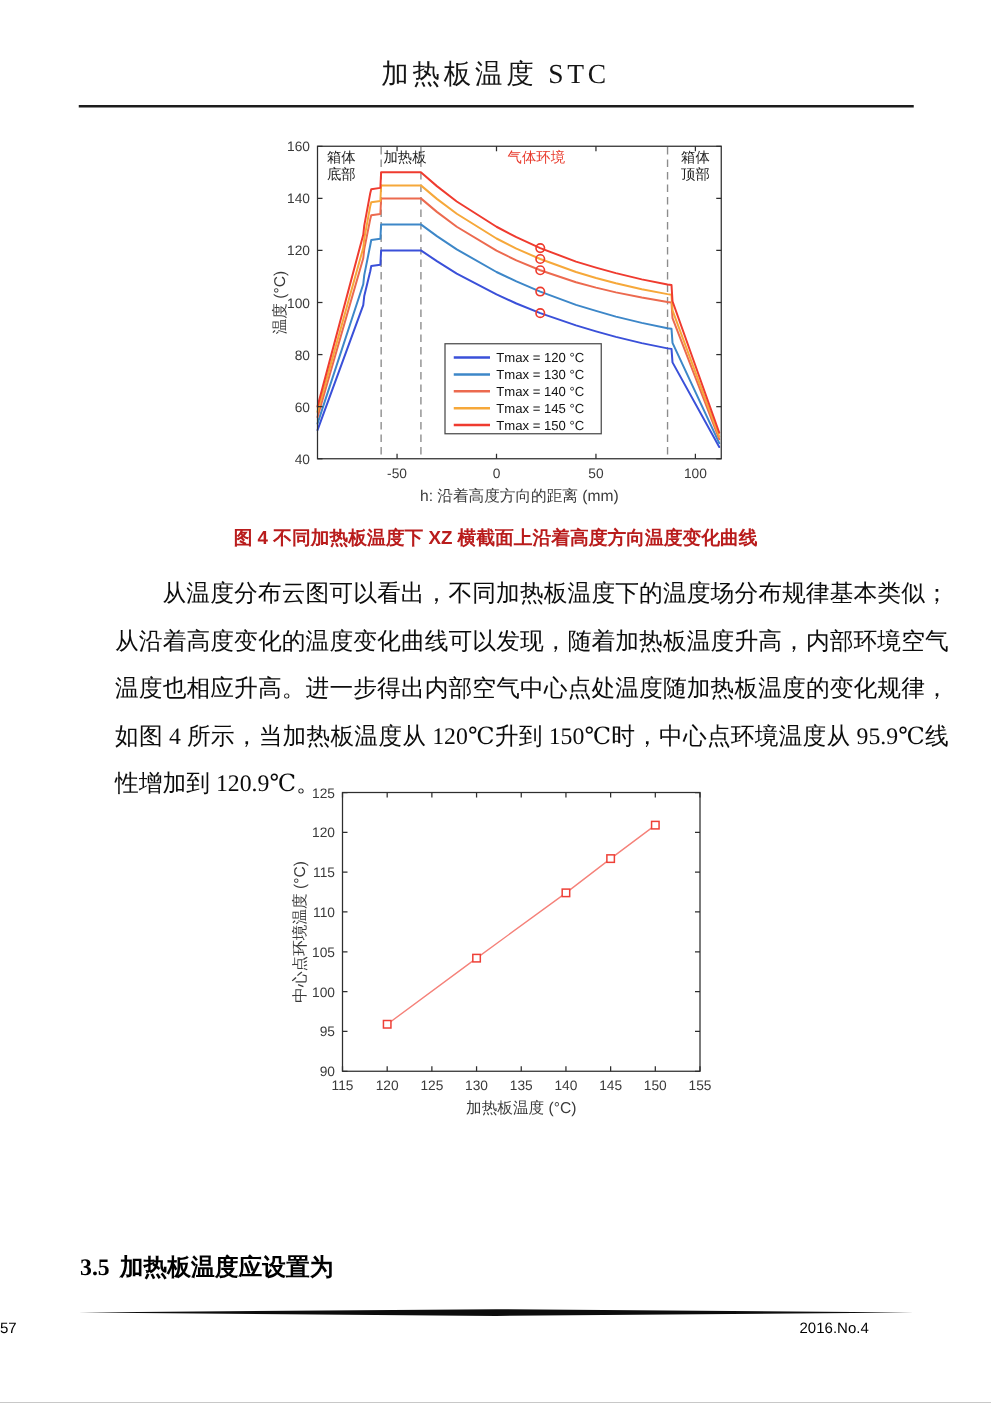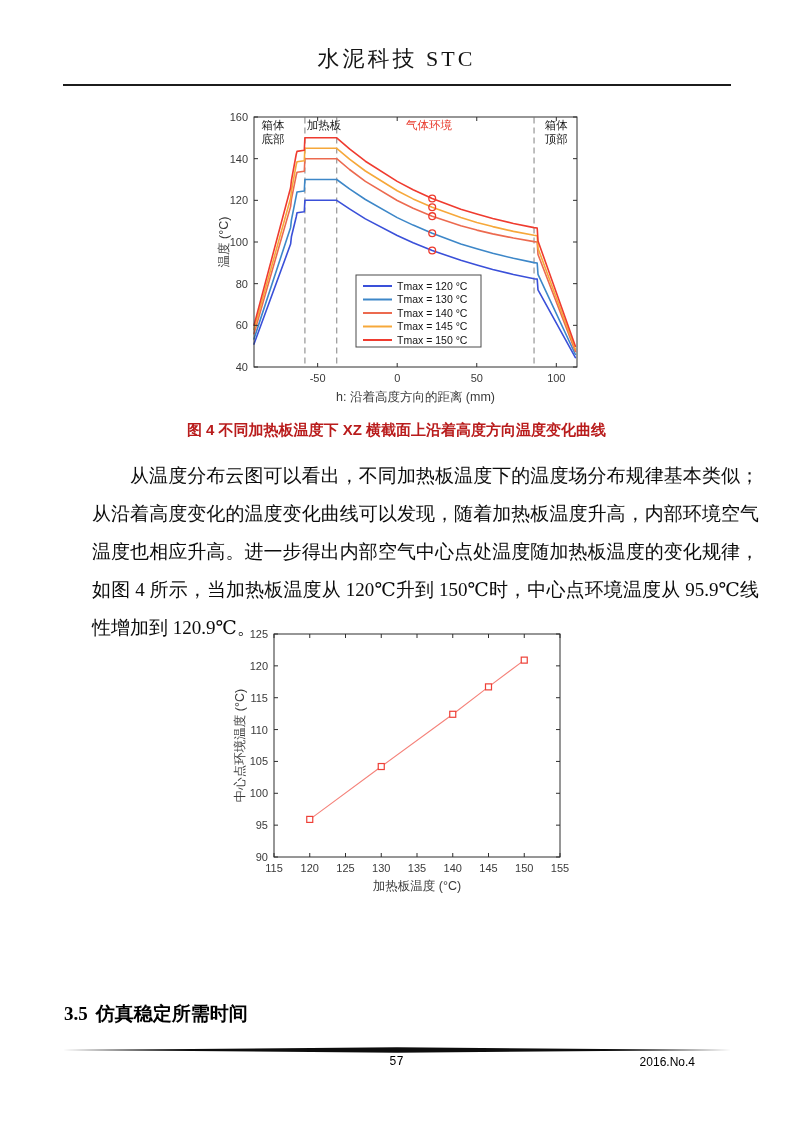--- a/index.html
+++ b/index.html
@@ -25,35 +25,35 @@
     font-size:19px;line-height:38px;text-align:justify;text-indent:2em;
     color:#0c0c0c;font-family:"Liberation Serif","DejaVu Serif",serif;
   }
   .section-heading{
     position:absolute;left:64px;top:1001px;margin:0;font-size:19px;color:#000;
   }
   .section-heading .sec-num{font-family:"Liberation Serif","DejaVu Serif",serif;font-weight:bold;}
   .section-heading .sec-title{font-family:"Liberation Sans","DejaVu Sans",sans-serif;font-weight:bold;margin-left:8px;}
   .footer-rule{position:absolute;left:63px;top:1047px;}
   .footer-page{
-    position:absolute;left:0;top:1055px;width:793px;text-align:center;
-    font-family:Liberation Mono, monospace;font-size:12px;color:#000;
+    position:absolute;left:0;top:1055px;width:793px;
+    font-family:Liberation Sans, sans-serif;font-size:12px;color:#000;
   }
   .footer-issue{
     position:absolute;right:98px;top:1055px;
     font-family:"Liberation Sans","DejaVu Sans",sans-serif;font-size:12px;color:#000;
   }
   svg text{font-family:"Liberation Sans","DejaVu Sans",sans-serif;}
 </style>
 </head>
 <body>
 
 <div class="page">
 
-  <div class="journal-title">水泥科技 STC</div>
+  <div class="journal-title">加热板温度 STC</div>
   <div class="header-rule"></div>
 
   <div class="chart-wrap" style="left:212px;top:105px;">
     <svg id="chart4" width="380" height="310">
         <line x1="92.91625615763547" y1="12.5" x2="92.91625615763547" y2="261.5" stroke="#8c8c8c" stroke-width="1.1" stroke-dasharray="6 4"></line>
         <line x1="124.73891625615764" y1="12.5" x2="124.73891625615764" y2="261.5" stroke="#8c8c8c" stroke-width="1.1" stroke-dasharray="6 4"></line>
         <line x1="322.0394088669951" y1="12.5" x2="322.0394088669951" y2="261.5" stroke="#8c8c8c" stroke-width="1.1" stroke-dasharray="6 4"></line>
         <polyline points="42.0,239.1 78.6,139.1 79.4,131.8 84.2,112.0 85.0,107.8 92.3,106.8 92.9,95.3 124.7,95.3 137.5,103.9 153.4,113.9 185.2,130.5 201.1,137.8 220.2,145.5 248.8,155.3 264.8,160.1 280.7,164.5 301.4,169.5 322.0,173.7 325.2,174.1 326.0,184.9 363.4,252.6" fill="none" stroke="#3a50d9" stroke-width="1.6" stroke-linejoin="round" stroke-linecap="round"></polyline>
         <polyline points="42.0,233.9 78.6,122.4 79.4,115.1 84.2,91.2 85.0,87.0 92.3,86.0 92.9,74.5 124.7,74.5 137.5,83.9 153.4,94.5 185.2,112.6 201.1,120.1 220.2,128.3 248.8,138.9 264.8,143.7 280.7,148.3 301.4,153.3 322.0,157.6 325.2,158.0 326.0,169.3 363.4,249.5" fill="none" stroke="#3d87c8" stroke-width="1.6" stroke-linejoin="round" stroke-linecap="round"></polyline>
         <polyline points="42.0,228.7 78.6,101.6 79.4,94.3 84.2,70.3 85.0,67.2 92.3,66.2 92.9,53.7 124.7,53.7 137.5,64.5 153.4,76.4 185.2,95.5 201.1,103.3 220.2,111.2 248.8,120.8 264.8,125.1 280.7,128.9 301.4,133.0 322.0,136.6 325.2,137.0 326.0,149.5 363.4,246.4" fill="none" stroke="#ec6a4f" stroke-width="1.6" stroke-linejoin="round" stroke-linecap="round"></polyline>
@@ -184,21 +184,21 @@
         <line x1="44" y1="8" x2="48" y2="8" stroke="#2e2e2e" stroke-width="1"></line>
         <line x1="330" y1="8" x2="326" y2="8" stroke="#2e2e2e" stroke-width="1"></line>
         <text x="38" y="12" text-anchor="end" font-size="11" fill="#3a3a3a">125</text>
         <text x="187" y="264" text-anchor="middle" font-size="12.5" fill="#3a3a3a">加热板温度 (°C)</text>
         <text x="0" y="0" text-anchor="middle" font-size="12.5" fill="#3a3a3a" transform="translate(14,119.5) rotate(-90)">中心点环境温度 (°C)</text>
       </svg>
   </div>
 
 
 
-  <h2 class="section-heading"><span class="sec-num">3.5</span><span class="sec-title">仿真稳定所需时间</span></h2>
+  <h2 class="section-heading"><span class="sec-num">3.5</span><span class="sec-title">加热板温度应设置为</span></h2>
 
   <svg class="footer-rule" width="668" height="6">
     <polygon points="0,3 334,0.3 668,3 334,5.7" fill="#0d0d0d"></polygon>
   </svg>
   <div class="footer-page">57</div>
   <div class="footer-issue">2016.No.4</div>
 
 </div>
 
 </body></html>

